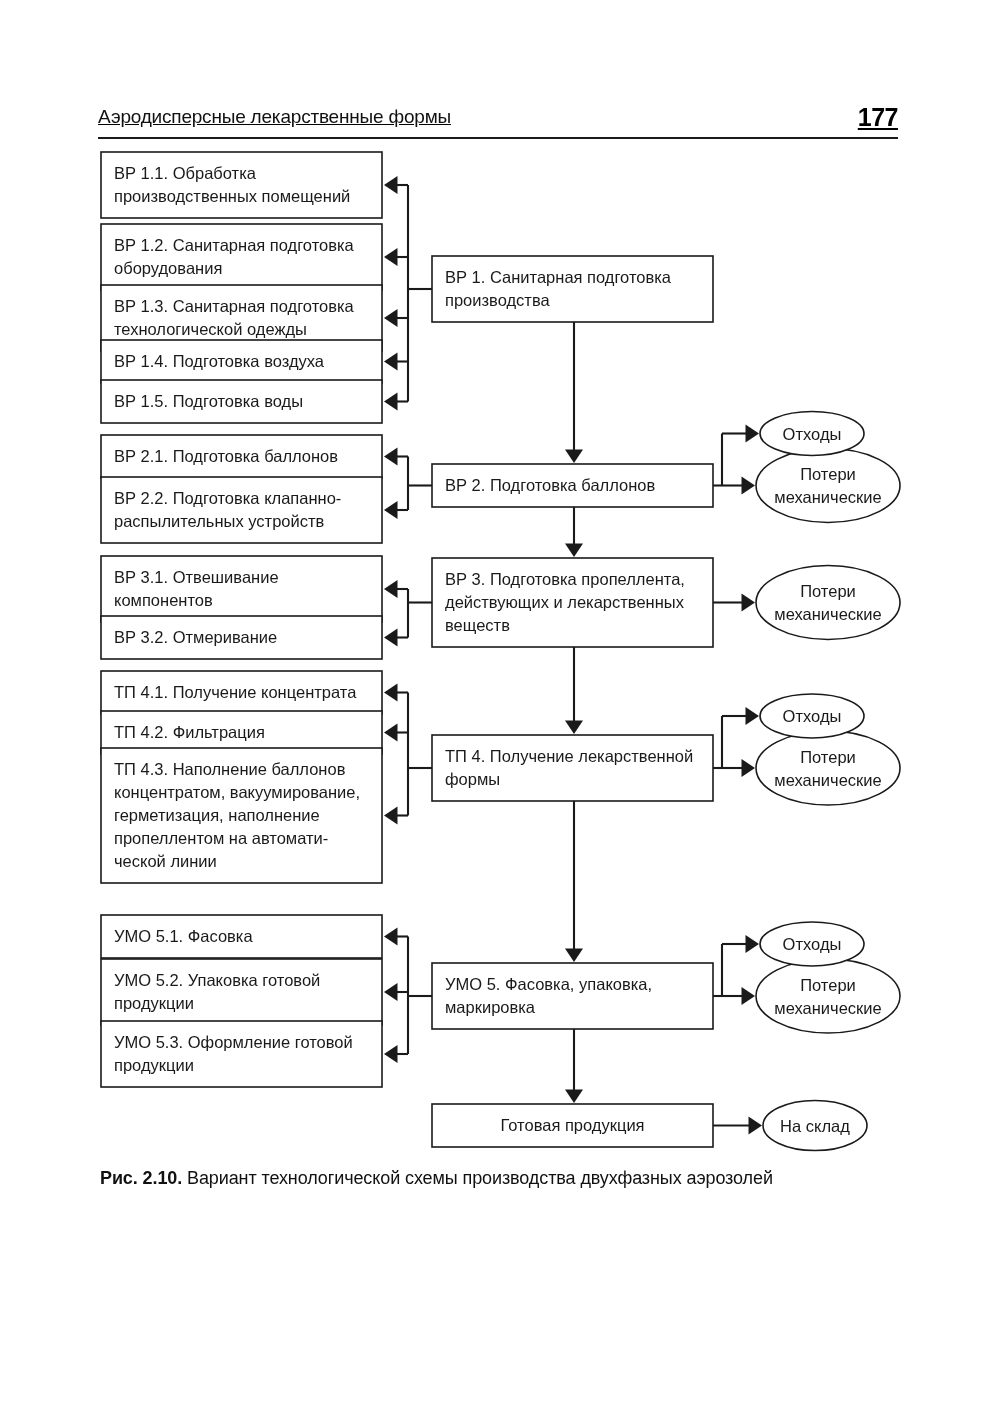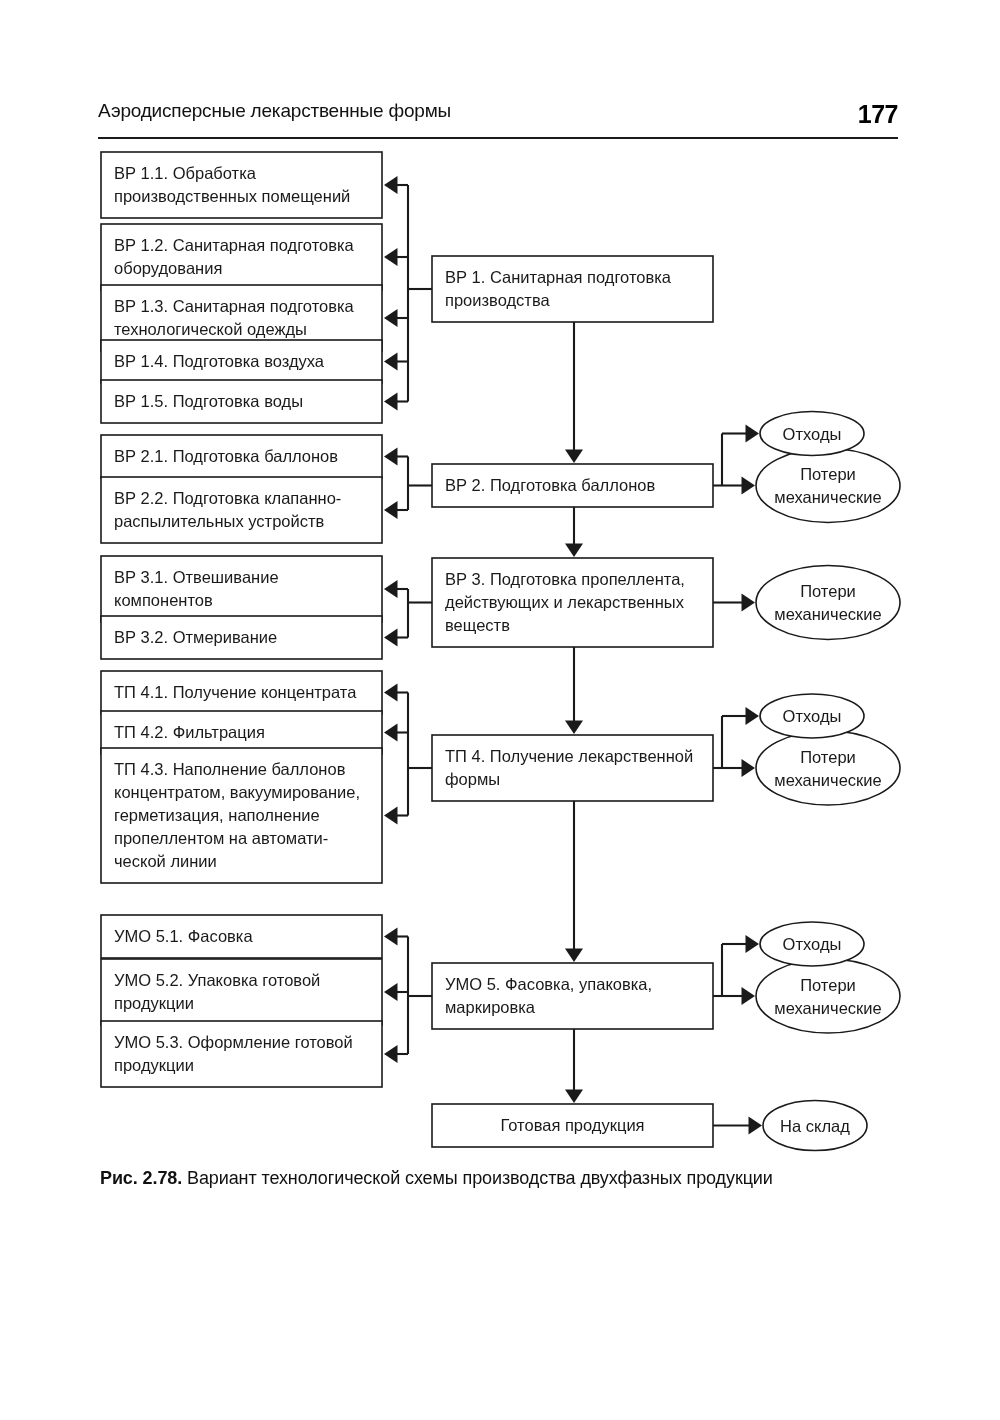--- a/index.html
+++ b/index.html
@@ -20,22 +20,23 @@
     inset: 0;
   }
   
   .runhead {
     position: absolute;
     left: 98px;
     top: 100px;
     width: 800px;
     height: 34px;
     display: flex;
-    align-items: flex-start;
+    align-items: center;
     justify-content: space-between;
+    text-decoration: underline;
   }
   .runhead-title {
     font-size: 19px;
     letter-spacing: -0.2px;
     color: #111;
     white-space: nowrap;
   }
   .runhead-page {
     font-size: 25px;
     font-weight: bold;
@@ -319,17 +320,17 @@
       <polygon points="565,543.5 583,543.5 574,557" class="arrowhead"></polygon>
       <line x1="574" y1="647" x2="574" y2="723" class="conn"></line>
       <polygon points="565,720.5 583,720.5 574,734" class="arrowhead"></polygon>
       <line x1="574" y1="801" x2="574" y2="951" class="conn"></line>
       <polygon points="565,948.5 583,948.5 574,962" class="arrowhead"></polygon>
       <line x1="574" y1="1029" x2="574" y2="1092" class="conn"></line>
       <polygon points="565,1089.5 583,1089.5 574,1103" class="arrowhead"></polygon>
     </svg>
 
   <div class="caption">
-    <b>Рис. 2.78.</b>
-    <span>Вариант технологической схемы производства двухфазных продукции</span>
+    <b>Рис. 2.10.</b>
+    <span>Вариант технологической схемы производства двухфазных аэрозолей</span>
   </div>
 
 </div>
 
 </body></html>

